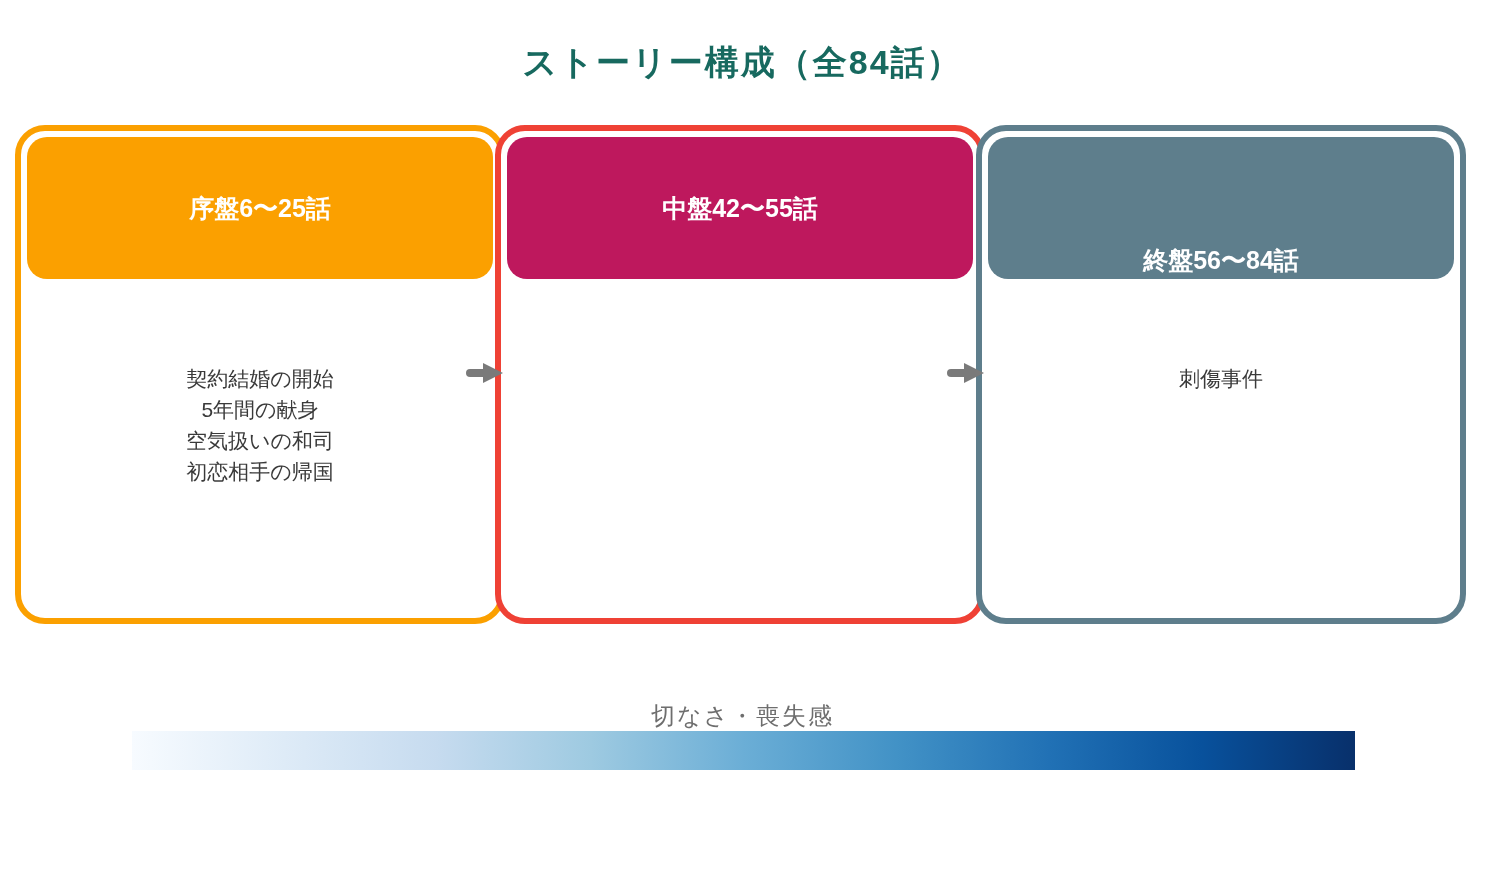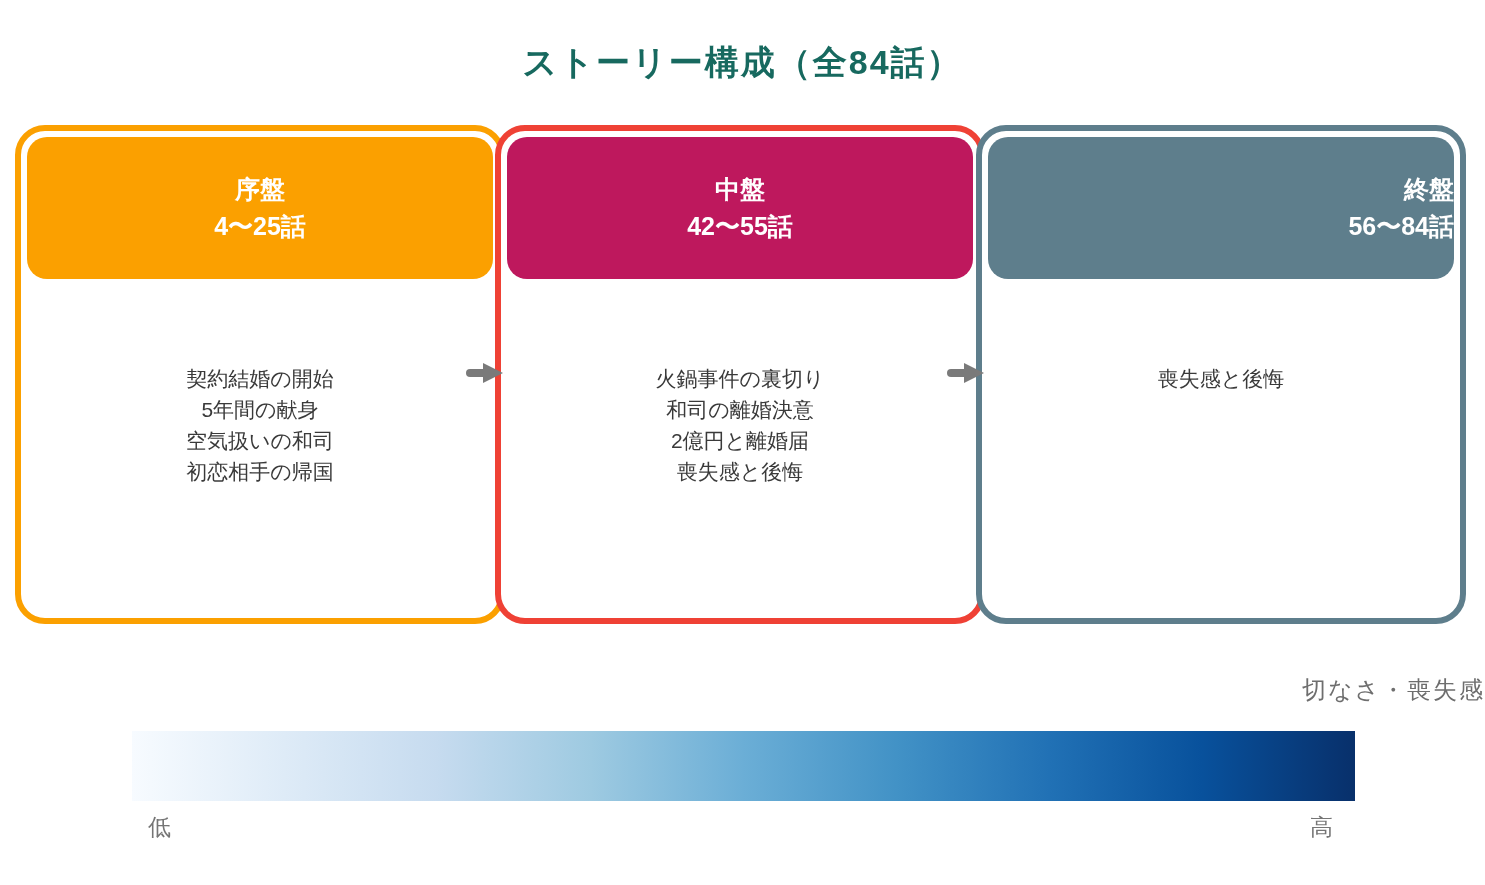--- a/index.html
+++ b/index.html
@@ -4,21 +4,21 @@
 <style>
   html, body {
     margin: 0;
     padding: 0;
     background: #ffffff;
     font-family: "Liberation Sans", sans-serif;
   }
   .canvas {
     position: relative;
     width: 1485px;
-    height: 885px;
+    height: 770px;
     background: #ffffff;
     overflow: hidden;
   }
   .title {
     position: absolute;
     top: 40px;
     left: 0;
     width: 100%;
     margin: 0;
     text-align: center;
@@ -44,21 +44,21 @@
     background: #ffffff;
   }
   .phase-card.c0 { left: 0;     z-index: 1; }
   .phase-card.c1 { left: 480px; z-index: 2; }
   .phase-card.c2 { left: 961px; z-index: 3; }
   .phase-header {
     margin: 6px;
     height: 142px;
     border-radius: 20px;
     display: flex;
-    flex-direction: column;
+    flex-direction: row;
     justify-content: center;
     align-items: center;
     color: #ffffff;
     font-weight: bold;
     font-size: 25px;
     line-height: 37px;
     text-align: center;
   }
   .phase-points {
     list-style: none;
@@ -73,24 +73,24 @@
     position: absolute;
     top: 236px;
     width: 40px;
     height: 24px;
     z-index: 5;
   }
   .arrow.a1 { left: 450px; }
   .arrow.a2 { left: 931px; }
   .gauge-label {
     position: absolute;
-    top: 674px;
+    top: 700px;
     left: 0;
     width: 100%;
-    text-align: right;
+    text-align: center;
     font-size: 24px;
     color: #6e6e6e;
     letter-spacing: 2px;
   }
   .gauge-bar {
     position: absolute;
     left: 132px;
     top: 731px;
     width: 1223px;
     height: 70px;
@@ -110,50 +110,44 @@
 
 <div class="canvas">
 
   <h1 class="title" style="color: rgb(23, 105, 95);">ストーリー構成（全84話）</h1>
 
   <div class="phases">
 
     <section class="phase-card c0" style="border-color: rgb(251, 160, 0);">
       <header class="phase-header" style="background-color: rgb(251, 160, 0);">
         <span>序盤</span>
-        <span>4〜25話</span>
+        <span>6〜25話</span>
       </header>
       <ul class="phase-points">
         <li>契約結婚の開始</li>
         <li>5年間の献身</li>
         <li>空気扱いの和司</li>
         <li>初恋相手の帰国</li>
       </ul>
     </section>
 
     <section class="phase-card c1" style="border-color: rgb(239, 65, 53);">
       <header class="phase-header" style="background-color: #be185d;">
         <span>中盤</span>
         <span>42〜55話</span>
       </header>
-      <ul class="phase-points">
-        <li>火鍋事件の裏切り</li>
-        <li>和司の離婚決意</li>
-        <li>2億円と離婚届</li>
-        <li>喪失感と後悔</li>
-      </ul>
     </section>
 
     <section class="phase-card c2" style="border-color: rgb(94, 126, 140);">
       <header class="phase-header" style="background-color: rgb(94, 126, 140); align-items: flex-end;">
         <span>終盤</span>
         <span>56〜84話</span>
       </header>
       <ul class="phase-points">
-        <li>喪失感と後悔</li>
+        <li>刺傷事件</li>
       </ul>
     </section>
 
     <svg class="arrow a1" viewBox="0 0 40 24" style="color: rgb(122, 122, 122);">
       <line x1="5" y1="12" x2="20" y2="12" stroke="currentColor" stroke-width="8" stroke-linecap="round"></line>
       <polygon points="18,2 38,12 18,22" fill="currentColor"></polygon>
     </svg>
     <svg class="arrow a2" viewBox="0 0 40 24" style="color: rgb(122, 122, 122);">
       <line x1="5" y1="12" x2="20" y2="12" stroke="currentColor" stroke-width="8" stroke-linecap="round"></line>
       <polygon points="18,2 38,12 18,22" fill="currentColor"></polygon>

